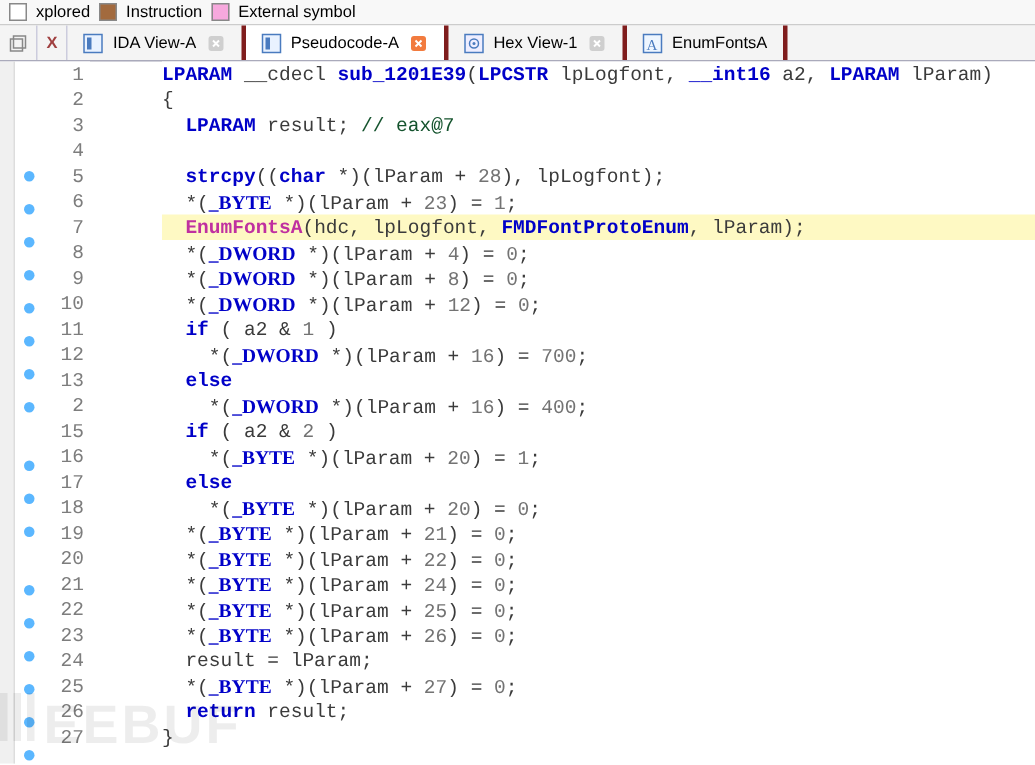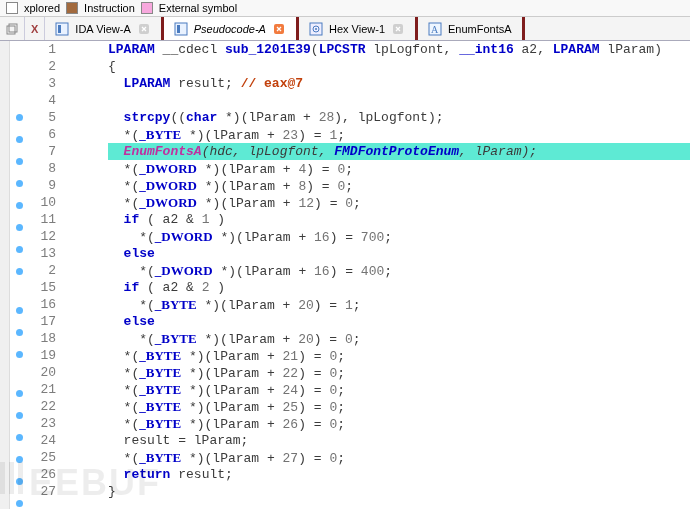--- a/index.html
+++ b/index.html
@@ -1,37 +1,37 @@
 <!DOCTYPE html>
 <html><head>
 <meta charset="utf-8">
 <style>
 * { margin: 0; padding: 0; box-sizing: border-box; }
 body { font-family: "Courier New", monospace; font-size: 13px; background: #fff; width: 690px; height: 510px; overflow: hidden; position: relative; }
 .topbar { display: flex; align-items: center; gap: 6px; padding: 2px 6px; background: #f8f8f8; font-family: Liberation Sans, sans-serif; font-size: 11px; border-bottom: 1px solid #ccc; }
 .swatch { width: 12px; height: 12px; display: inline-block; border: 1px solid #888; }
 .tabrow { display: flex; align-items: stretch; height: 24px; border-bottom: 1px solid #aab; background: #f4f4f4; font-family: Tahoma, sans-serif; font-size: 11px; }
 .tab { display: flex; align-items: center; gap: 6px; padding: 0 10px; border-right: 3px solid #7f1d1d; cursor: pointer; }
-.tab.active { background: #fff; font-style: italic; }
+.tab.active { background: #fff; }
 .tab .icon { width: 14px; height: 14px; display: flex; align-items: center; justify-content: center; }
 .tab .close { width: 14px; height: 14px; display: flex; align-items: center; justify-content: center; font-size: 9px; }
 .left-extra { display:flex; align-items:center; padding:0 6px; border-right:1px solid #ccd; }
 .code-area { display: flex; height: calc(510px - 18px - 24px); }
 .leftcol { width: 10px; background: #f0f0f0; border-right: 1px solid #ddd; }
 .dotcol { width: 18px; background: #fff; }
 .lncol { width: 32px; background: #fff; text-align: right; color: #7d7d7d; font-family: Consolas, "Courier New", monospace; font-size: 13px; padding-right: 4px; }
 .codecol { flex: 1; background: #fff; font-family: Consolas, "Courier New", monospace; font-size: 13px; white-space: pre; overflow: hidden; margin-left: 48px; }
 .row { height: 17px; line-height: 17px; }
 .dot { width: 7px; height: 7px; border-radius: 50%; background: #5bb7ff; margin: 5px auto 0; }
-.hl { background: #5eead4; font-style: italic; }
+.hl { background: #fef9c3; }
 .kw  { color: #0000c8; font-weight: bold; }
 .kwt { color: #0000c8; font-weight: bold; font-family: Liberation Serif, serif; }
 .fn  { color: #0000c8; font-weight: bold; }
 .ext { color: #c030a0; font-weight: bold; }
-.cmt { color: #c2410c; font-weight: bold; }
+.cmt { color: #14532d; }
 .num { color: #737373; }
 .txt { color: #3b3b3b; }
 .watermark { position: absolute; left: 0; bottom: 6px; font-family: Arial, sans-serif; font-size: 36px; font-weight: bold; color: rgba(0,0,0,0.07); letter-spacing: 2px; display: flex; align-items: flex-start; }
 .watermark .bars { display: inline-flex; gap: 4px; margin-right: 6px; }
 .watermark .bars span { width: 5px; height: 32px; background: rgba(0,0,0,0.07); display:inline-block; }
 svg { display:block; }
 </style>
 </head>
 <body>
 

